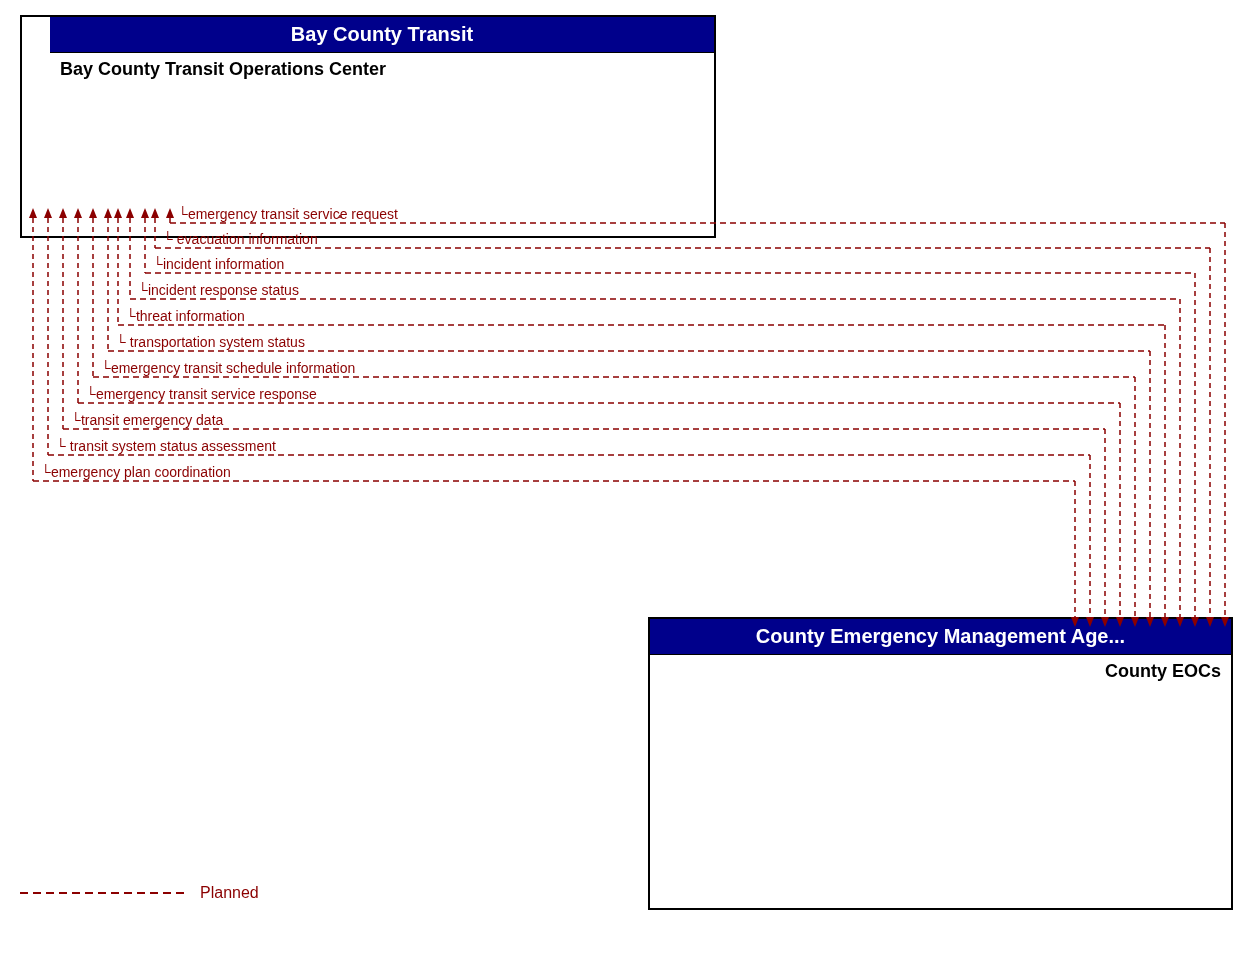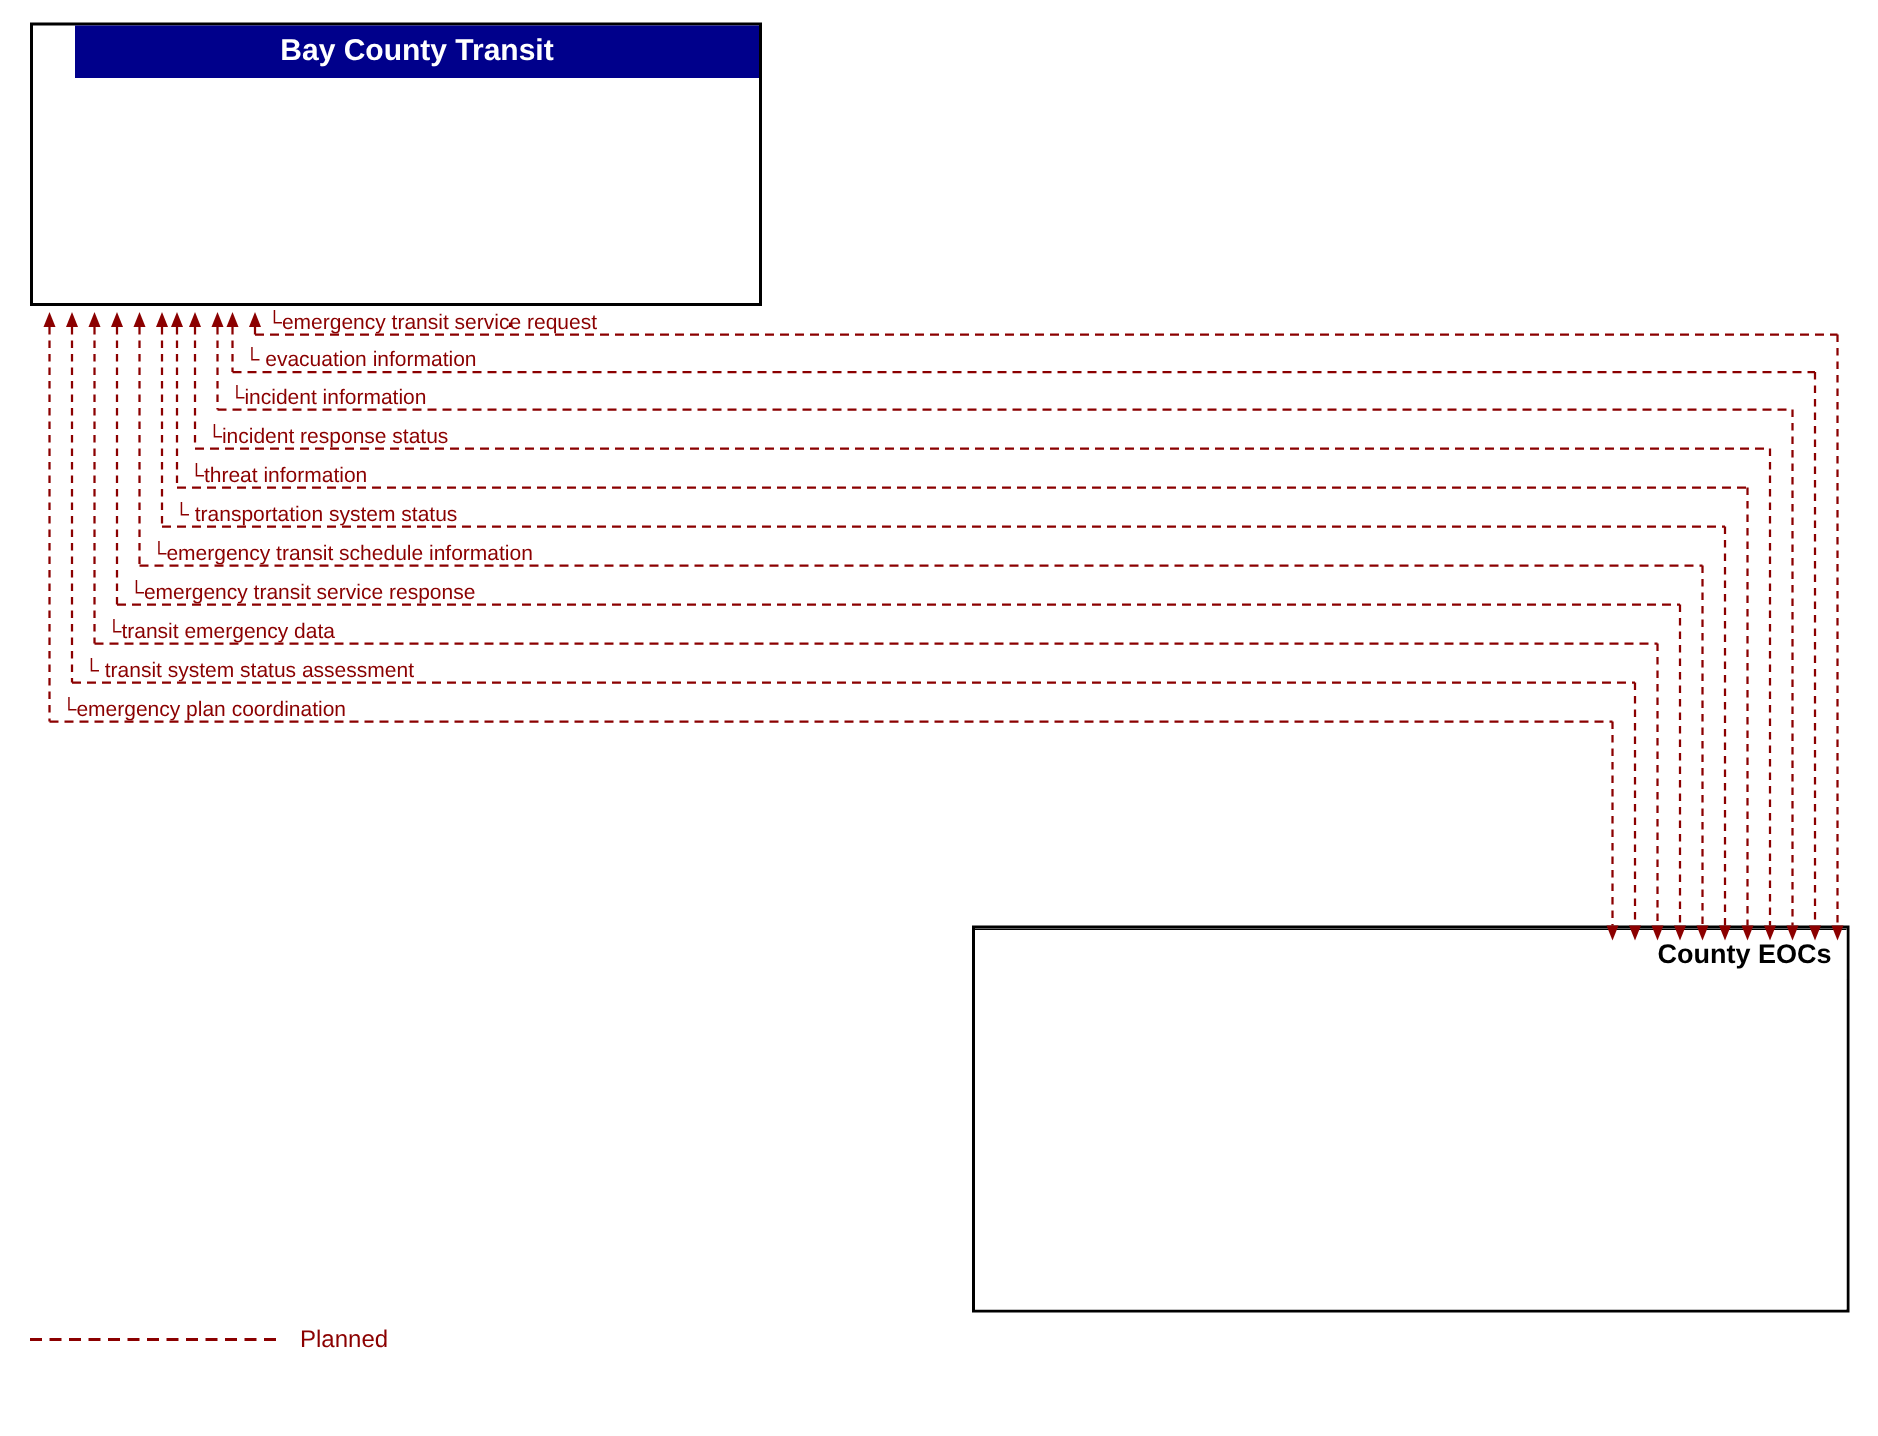--- a/index.html
+++ b/index.html
@@ -16,21 +16,21 @@
       position: relative;
       width: 1252px;
       height: 957px;
     }
 
     
     .box-transit {
       position: absolute;
       top: 15px;
       left: 20px;
-      width: 488px;
+      width: 696px;
       border: 2px solid #000;
       padding-left: 28px;
     }
     .box-transit-header {
       background: #00008B;
       color: #ffffff;
       text-align: center;
       font-size: 20px;
       font-weight: bold;
       padding: 6px 10px;
@@ -88,24 +88,26 @@
       height: 957px;
     }
   </style>
 </head>
 <body>
 
 <div class="diagram-container">
 
   <div class="box-transit">
     <div class="box-transit-header">Bay County Transit</div>
+    <div class="box-transit-subheader">Bay County Transit Operations Center</div>
     <div class="box-transit-body"></div>
   </div>
 
   <div class="box-county">
+    <div class="box-county-header">County Emergency Management Age...</div>
     <div class="box-county-subheader">County EOCs</div>
     <div class="box-county-body"></div>
   </div>
 
   <svg class="diagram-svg">
     <defs>
       <marker id="arrowUp" markerWidth="8" markerHeight="8" refX="4" refY="8" orient="auto">
         <polygon points="0,8 4,0 8,8" fill="#8B0000"></polygon>
       </marker>
       <marker id="arrowDown" markerWidth="8" markerHeight="8" refX="4" refY="0" orient="auto">

